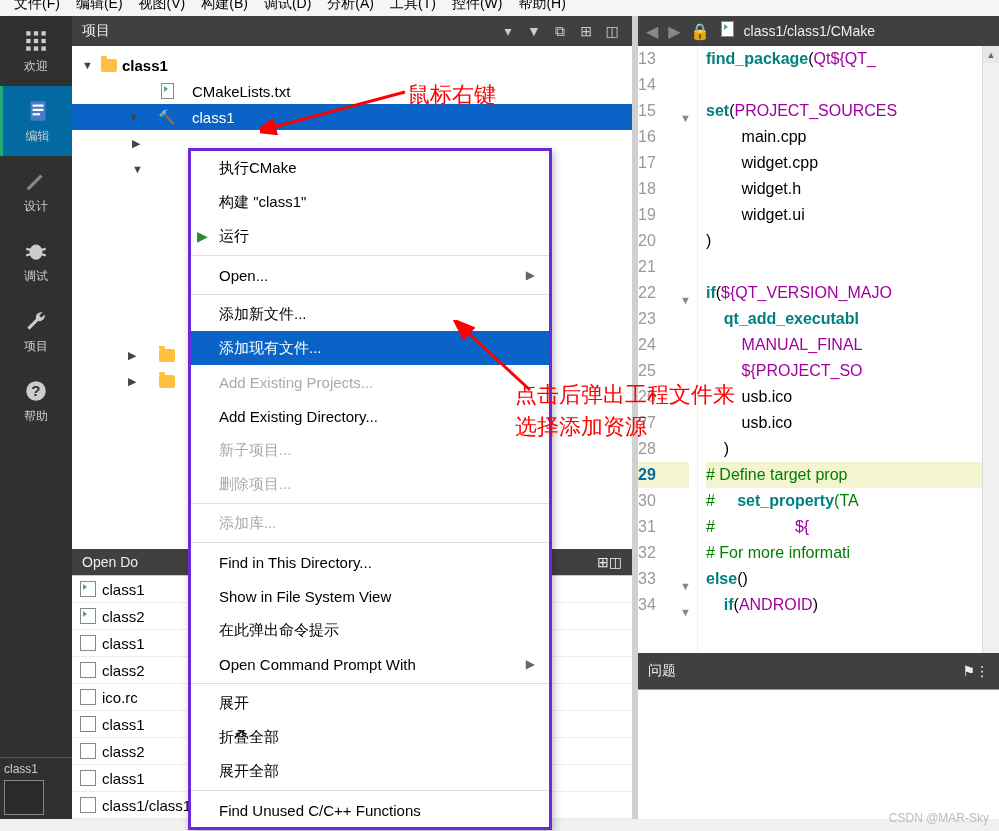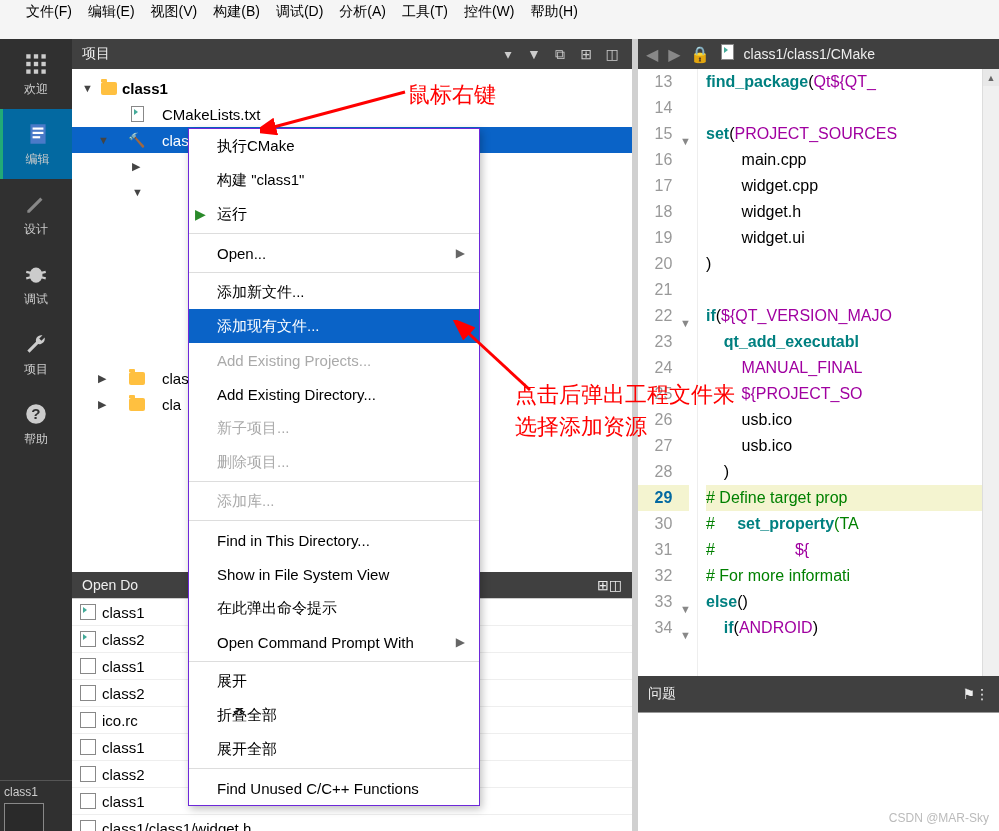--- a/index.html
+++ b/index.html
@@ -1,18 +1,18 @@
 <!DOCTYPE html>
 <html><head>
 <meta charset="utf-8">
 <style>
 * { margin: 0; padding: 0; box-sizing: border-box; font-family: "Microsoft YaHei", Arial, sans-serif; }
 body { width: 999px; height: 831px; background: #f0f0f0; overflow: hidden; position: relative; }
 
-.menubar { height: 39px; background: #f5f5f5; display: flex; align-items: flex-start; padding: 0 18px; font-size: 14px; }
+.menubar { height: 16px; background: #f5f5f5; display: flex; align-items: flex-end; padding: 0 6px; font-size: 14px; }
 .menubar span { padding: 3px 8px; cursor: default; }
 
 .main-area { display: flex; height: calc(100% - 28px); }
 
 .leftbar { width: 72px; background: #303030; display: flex; flex-direction: column; align-items: center; color: #ccc; font-size: 12px; }
 .leftbar .lb-item { width: 100%; height: 70px; display: flex; flex-direction: column; align-items: center; justify-content: center; gap: 4px; }
 .leftbar .lb-item.active { background: #0369a1; border-left: 3px solid #2a7; }
 .leftbar .spacer { flex: 1; }
 .leftbar .footer-build { width: 100%; padding: 4px; color: #ccc; font-size: 12px; text-align: left; border-top: 1px solid #555; }
 .leftbar .build-icon { width: 40px; height: 35px; border: 1px solid #888; margin-top: 4px; background: #2a2a2a; }
@@ -21,51 +21,51 @@
 .proj-header { height: 30px; background: #404040; color: #eee; display: flex; align-items: center; padding: 0 10px; font-size: 14px; gap: 6px; }
 .proj-header .title { flex: 1; }
 .proj-header .tb-icon { width: 20px; height: 20px; display: flex; align-items: center; justify-content: center; color: #ccc; font-size: 14px; }
 
 .tree { flex: 1; background: #fff; font-size: 15px; color: #000; padding-top: 6px; position: relative; }
 .tree-row { height: 26px; display: flex; align-items: center; padding-left: 10px; gap: 4px; }
 .tree-row .arrow { width: 14px; color: #444; font-size: 11px; }
 .tree-row .ficon { width: 18px; height: 18px; display: inline-flex; align-items: center; justify-content: center; }
 .tree-row.bold { font-weight: bold; }
 .tree-row.sel { background: #0a63c7; color: #fff; }
-.indent1 { padding-left: 26px; gap: 16px; }
+.indent1 { padding-left: 56px; gap: 16px; }
 .indent2 { padding-left: 60px; }
 
 .folder-icon { width: 16px; height: 13px; background: #ffc040; border-radius: 2px; display: inline-block; position: relative; }
 .folder-icon::before { content: ""; position: absolute; top: -3px; left: 0; width: 6px; height: 3px; background: #ffc040; border-radius: 1px 1px 0 0; }
 .file-icon { width: 13px; height: 16px; background: #fff; border: 1px solid #888; display: inline-block; position: relative; }
 .file-icon.tri::after { content: ""; position: absolute; top: 2px; left: 2px; width: 0; height: 0; border-left: 4px solid #4a9; border-top: 3px solid transparent; border-bottom: 3px solid transparent; }
 .hammer-icon { color: #666; font-size: 14px; }
 
 .open-docs-hdr { height: 26px; background: #404040; color: #eee; display: flex; align-items: center; padding: 0 10px; font-size: 14px; }
 .open-docs-hdr .title { flex: 1; }
 .open-docs { background: #fff; border-top: 1px solid #ccc; }
 .od-row { height: 27px; display: flex; align-items: center; padding-left: 8px; gap: 6px; font-size: 15px; border-bottom: 1px solid #eee; }
 .od-row .ic { width: 16px; height: 16px; }
 
-.context-menu { position: absolute; left: 188px; top: 128px; width: 292px; background: #fff; border: 1px solid #6d28d9; box-shadow: 2px 3px 8px rgba(0,0,0,.25); z-index: 100; font-size: 15px; }
+.context-menu { position: absolute; left: 188px; top: 148px; width: 364px; background: #fff; border: 3px solid #6d28d9; box-shadow: 2px 3px 8px rgba(0,0,0,.25); z-index: 100; font-size: 15px; }
 .cm-item { height: 34px; display: flex; align-items: center; padding-left: 28px; padding-right: 14px; position: relative; }
 .cm-item.sel { background: #0a63c7; color: #fff; }
 .cm-item.disabled { color: #aaa; }
 .cm-sep { height: 1px; background: #ddd; margin: 2px 0; }
 .cm-item .arrow-r { margin-left: auto; color: #666; font-size: 12px; }
 .cm-item .run-icon { position: absolute; left: 6px; color: #2a8a2a; font-size: 14px; }
 
 .splitter { width: 6px; background: #d0d0d0; cursor: col-resize; }
 
 .right { flex: 1; display: flex; flex-direction: column; background: #fff; }
 .editor-tabs { height: 30px; background: #404040; display: flex; align-items: center; padding: 0 8px; gap: 10px; color: #ccc; }
 .editor-tabs .path { color: #eee; font-size: 14px; }
 
 .code { flex: 1; display: flex; font-family: Consolas, monospace; font-size: 16px; overflow: hidden; }
-.gutter { width: 60px; background: #fff; color: #999; text-align: center; padding-right: 8px; line-height: 26px; border-right: 1px solid #eee; position: relative; }
+.gutter { width: 60px; background: #fff; color: #999; text-align: left; padding-right: 8px; line-height: 26px; border-right: 1px solid #eee; position: relative; }
 .gutter .ln { height: 26px; position: relative; }
 .gutter .ln.current { background: #f4f4d0; color: #0369a1; font-weight: bold; }
 .gutter .fold { position: absolute; right: -2px; top: 7px; color: #888; font-size: 11px; }
 .src { flex: 1; line-height: 26px; padding-left: 8px; white-space: pre; overflow: hidden; }
 .src .line { height: 26px; }
 .src .line.current { background: #f4f4d0; }
 .fn { color: #008080; font-weight: bold; }
 .var { color: #a000a0; }
 .cmt { color: #008000; }
 

